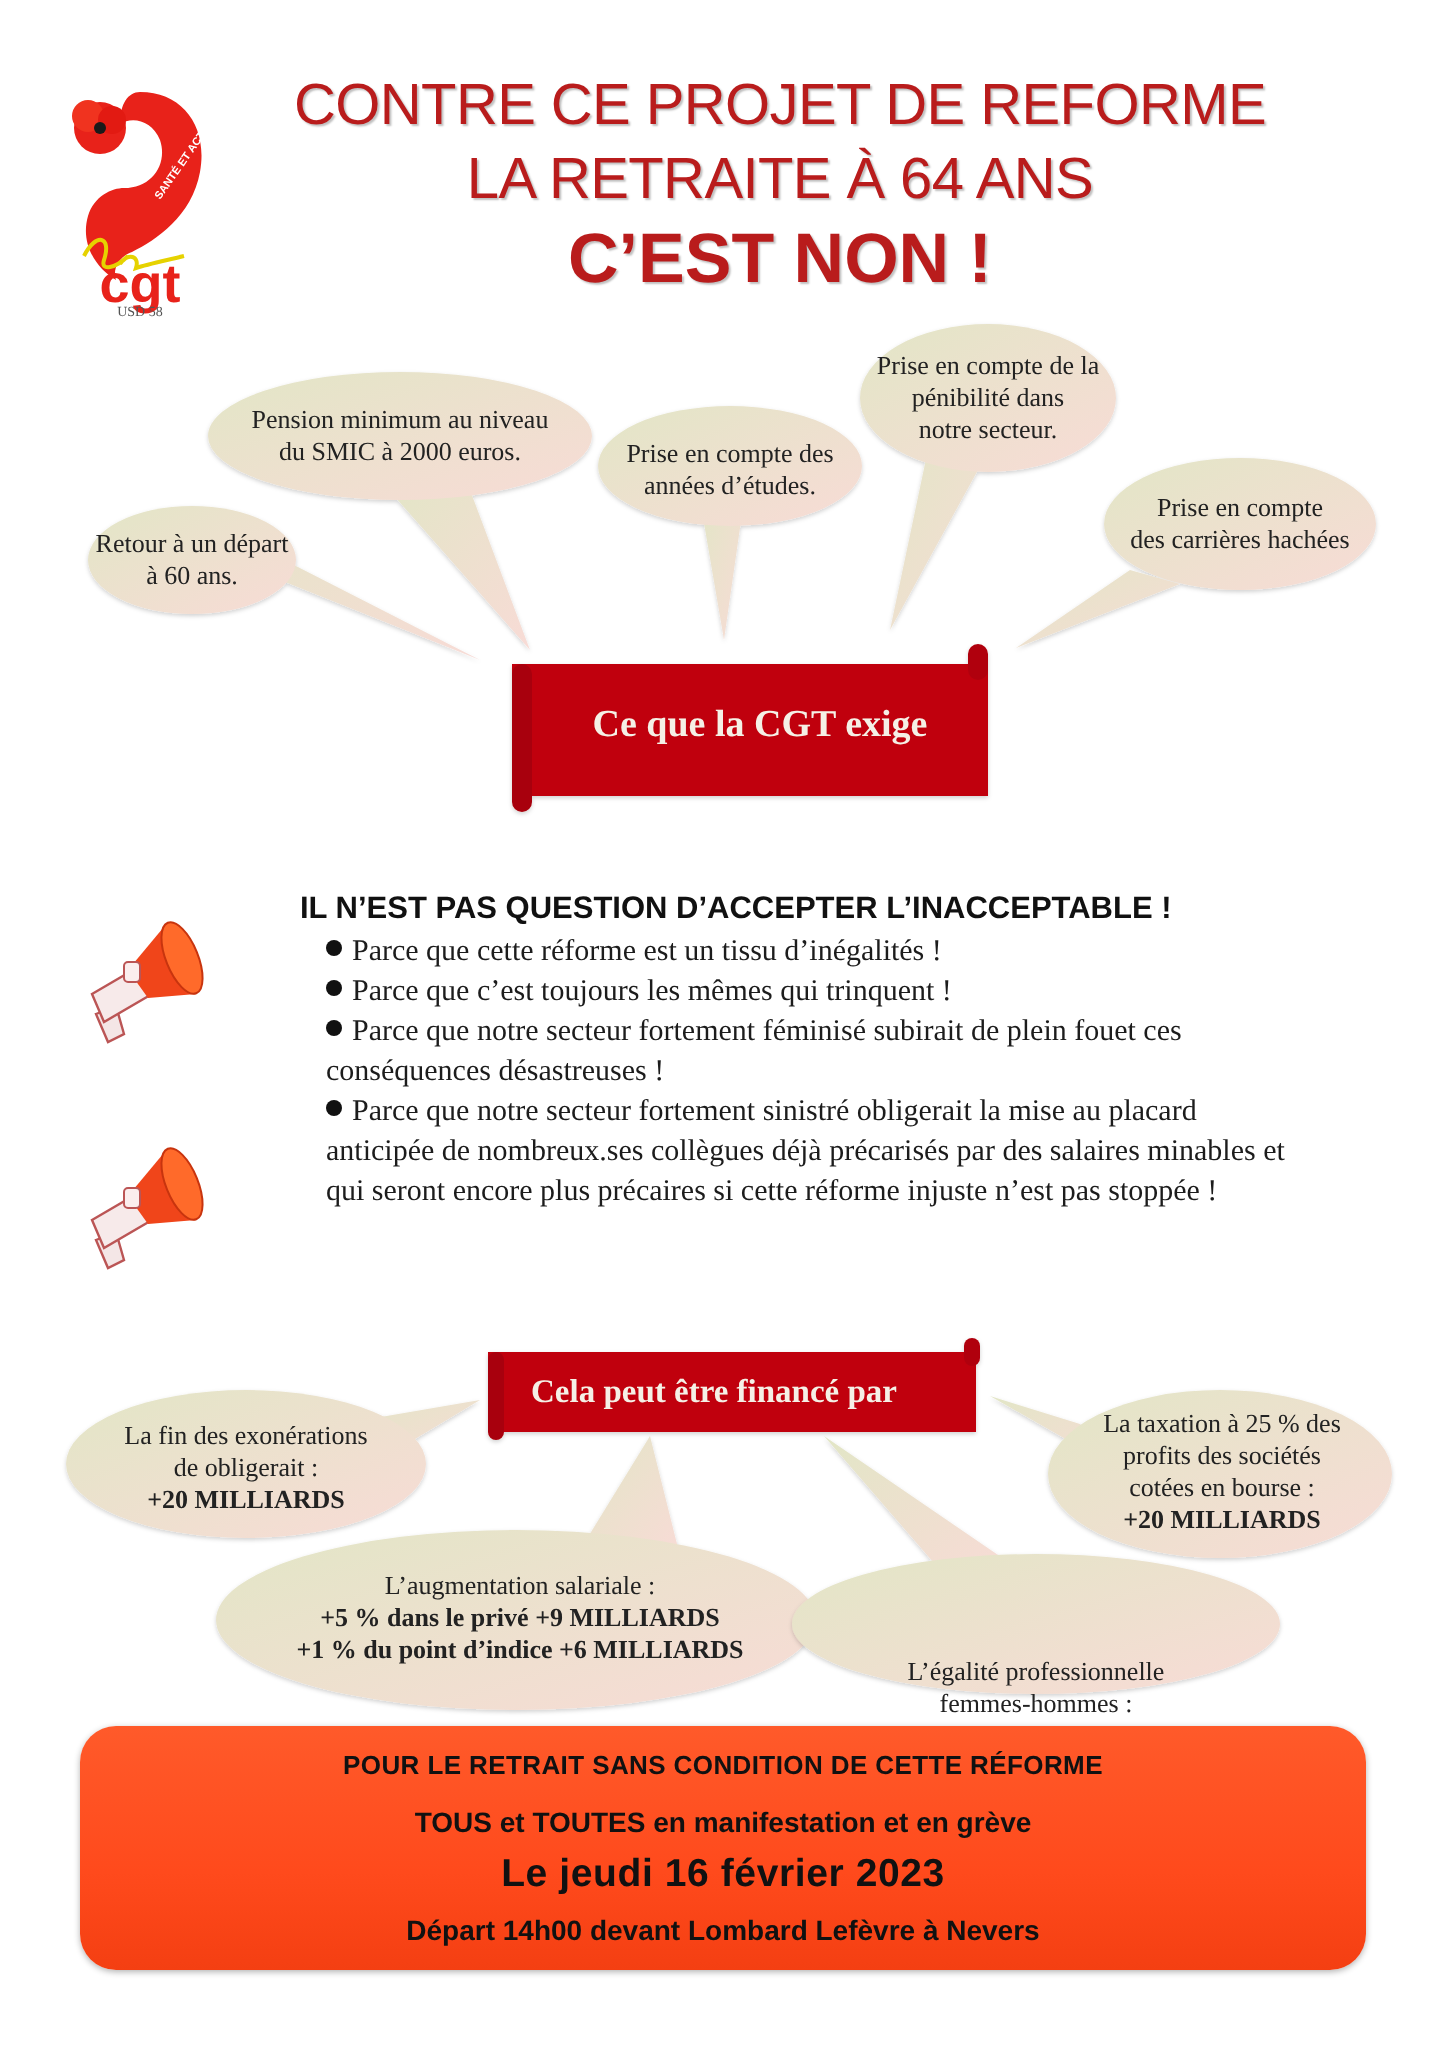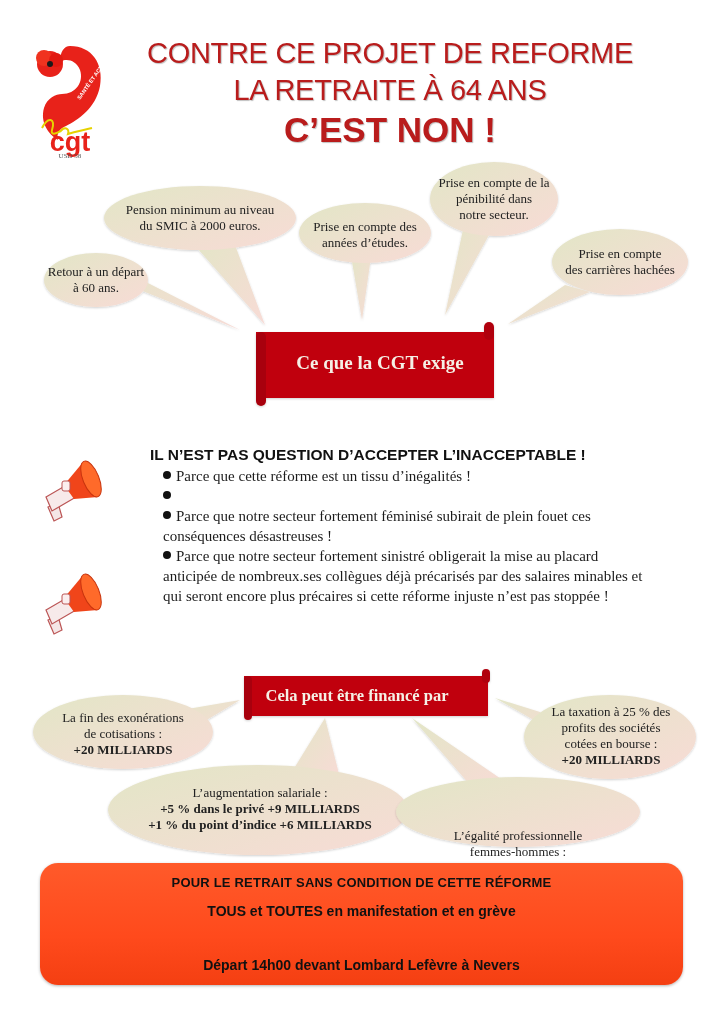--- a/index.html
+++ b/index.html
@@ -172,30 +172,30 @@
     <path d="M6 42 L30 28 L36 42 L12 56 Z" fill="#f7eaea" stroke="#b55" stroke-width="1.2"></path>
     <path d="M24 30 L44 6 L58 42 L34 44 Z" fill="#f0451a"></path>
     <ellipse cx="51" cy="24" rx="8" ry="19" transform="rotate(-22 51 24)" fill="#ff6a2a" stroke="#c8340e" stroke-width="1"></ellipse>
     <rect x="22" y="26" width="8" height="10" rx="2" fill="#fbeeee" stroke="#b55" stroke-width="1"></rect>
   </svg>
 </div>
 
 <div id="mid-heading" class="abs">IL N’EST PAS QUESTION D’ACCEPTER L’INACCEPTABLE !</div>
 <ul id="reasons" class="abs">
   <li><span class="dot"></span><span>Parce que cette réforme est un tissu d’inégalités !</span></li>
-  <li><span class="dot"></span></li>
+  <li><span class="dot"></span><span>Parce que c’est toujours les mêmes qui trinquent !</span></li>
   <li style="margin-left:-0px;"><span class="dot"></span><span>Parce que notre secteur fortement féminisé subirait de plein fouet ces conséquences désastreuses !</span></li>
   <li><span class="dot"></span><span>Parce que notre secteur fortement sinistré obligerait la mise au placard anticipée de nombreux.ses collègues déjà précarisés par des salaires minables et qui seront encore plus précaires si cette réforme injuste n’est pas stoppée !</span></li>
 </ul>
 
 <div class="abs banner-text" style="left:239px; top:686px; width:236px; font-size:16.5px;">Cela peut être financé par</div>
 
 <div class="abs bubble-text" style="left:40px; top:710px; width:166px;">
   <div>La fin des exonérations</div>
-  <div>de cotisations :</div>
+  <div>de obligerait :</div>
   <div style="font-weight:bold">+20 MILLIARDS</div>
 </div>
 <div class="abs bubble-text" style="left:112px; top:785px; width:296px;">
   <div>L’augmentation salariale :</div>
   <div style="font-weight:bold">+5 % dans le privé +9 MILLIARDS</div>
   <div style="font-weight:bold">+1 % du point d’indice +6 MILLIARDS</div>
 </div>
 <div class="abs bubble-text" style="left:420px; top:828px; width:196px;">
   <div>L’égalité professionnelle</div>
   <div>femmes-hommes :</div>
@@ -204,14 +204,15 @@
 <div class="abs bubble-text" style="left:532px; top:704px; width:158px;">
   <div>La taxation à 25 % des</div>
   <div>profits des sociétés</div>
   <div>cotées en bourse :</div>
   <div style="font-weight:bold">+20 MILLIARDS</div>
 </div>
 
 <div id="cta-box" class="abs">
   <div id="cta-1" class="cta-line">POUR LE RETRAIT SANS CONDITION DE CETTE RÉFORME</div>
   <div id="cta-2" class="cta-line">TOUS et TOUTES en manifestation et en grève</div>
+  <div id="cta-3" class="cta-line">Le jeudi 16 février 2023</div>
   <div id="cta-4" class="cta-line">Départ 14h00 devant Lombard Lefèvre à Nevers</div>
 </div>
 
 </body></html>

